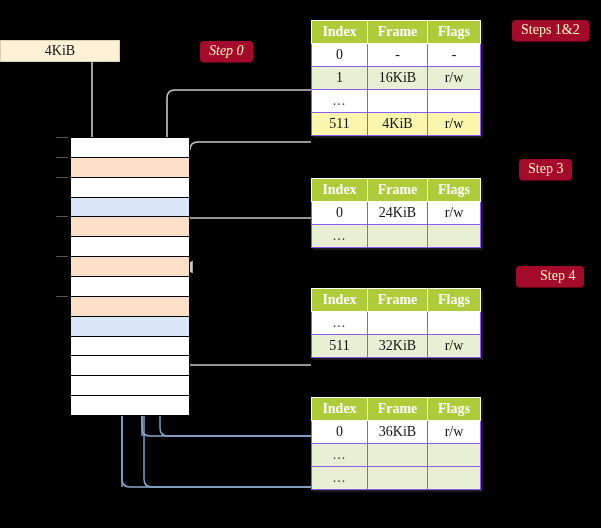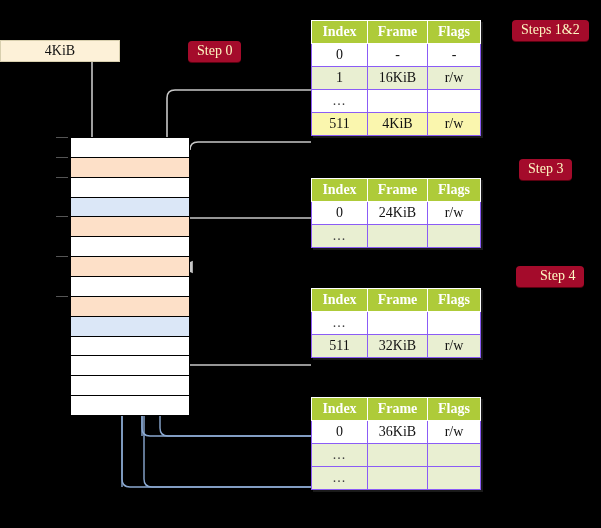--- a/index.html
+++ b/index.html
@@ -19,21 +19,21 @@
     font-size:14px;color:#111;
   }
 
   
   .badge{
     background:#a40b2b;color:#fef9c3;font-size:14px;
     padding:2px 9px 3px 9px;border-radius:4px;
     box-shadow:0 1px 0 #5a0010;
     white-space:nowrap;line-height:16px;
   }
-  #badge-step0{left:188px;top:41px;}
+  #badge-step0{left:200px;top:41px;font-style:italic;}
   #badge-steps12{left:512px;top:20px;}
   #badge-step3{left:519px;top:159px;}
   #badge-step4{left:516px;top:266px;padding-left:24px;}
 
   
   .memcol{left:70px;top:137px;width:120px;height:278px;}
   .memrow{
     position:absolute;left:0;width:120px;height:21.38px;
     box-sizing:border-box;border:1px solid #000;
     background:#ffffff;

